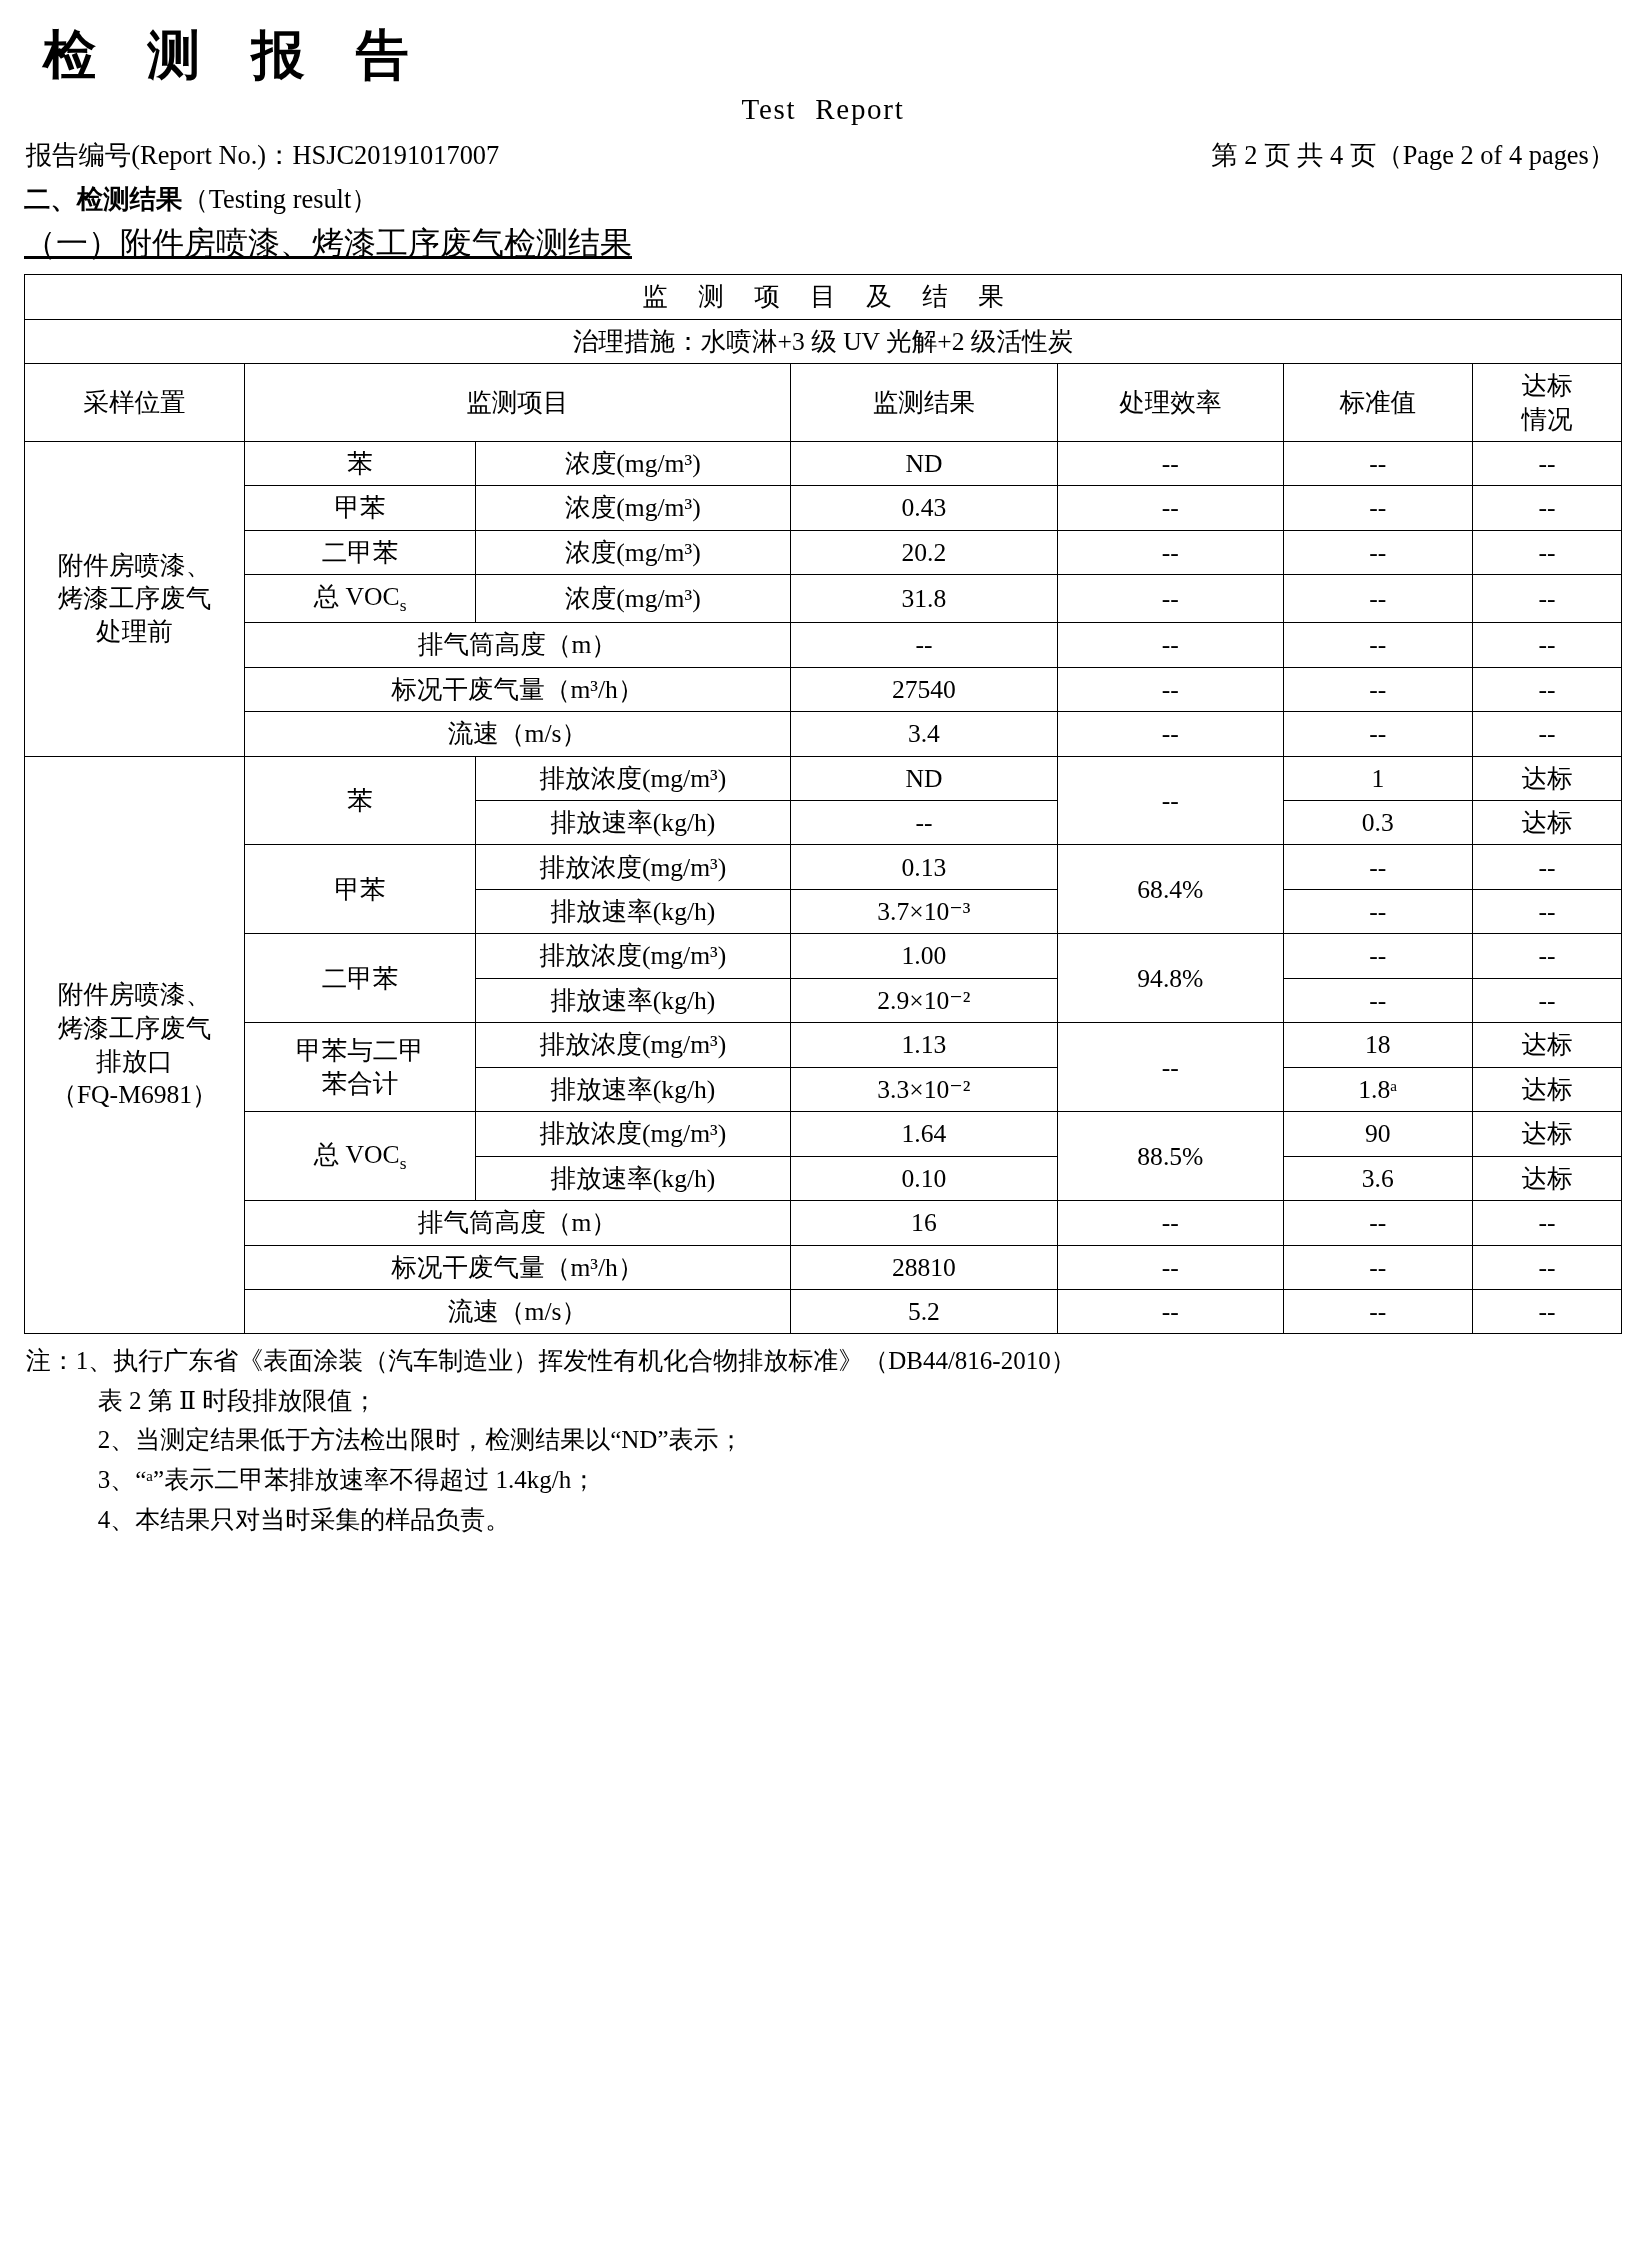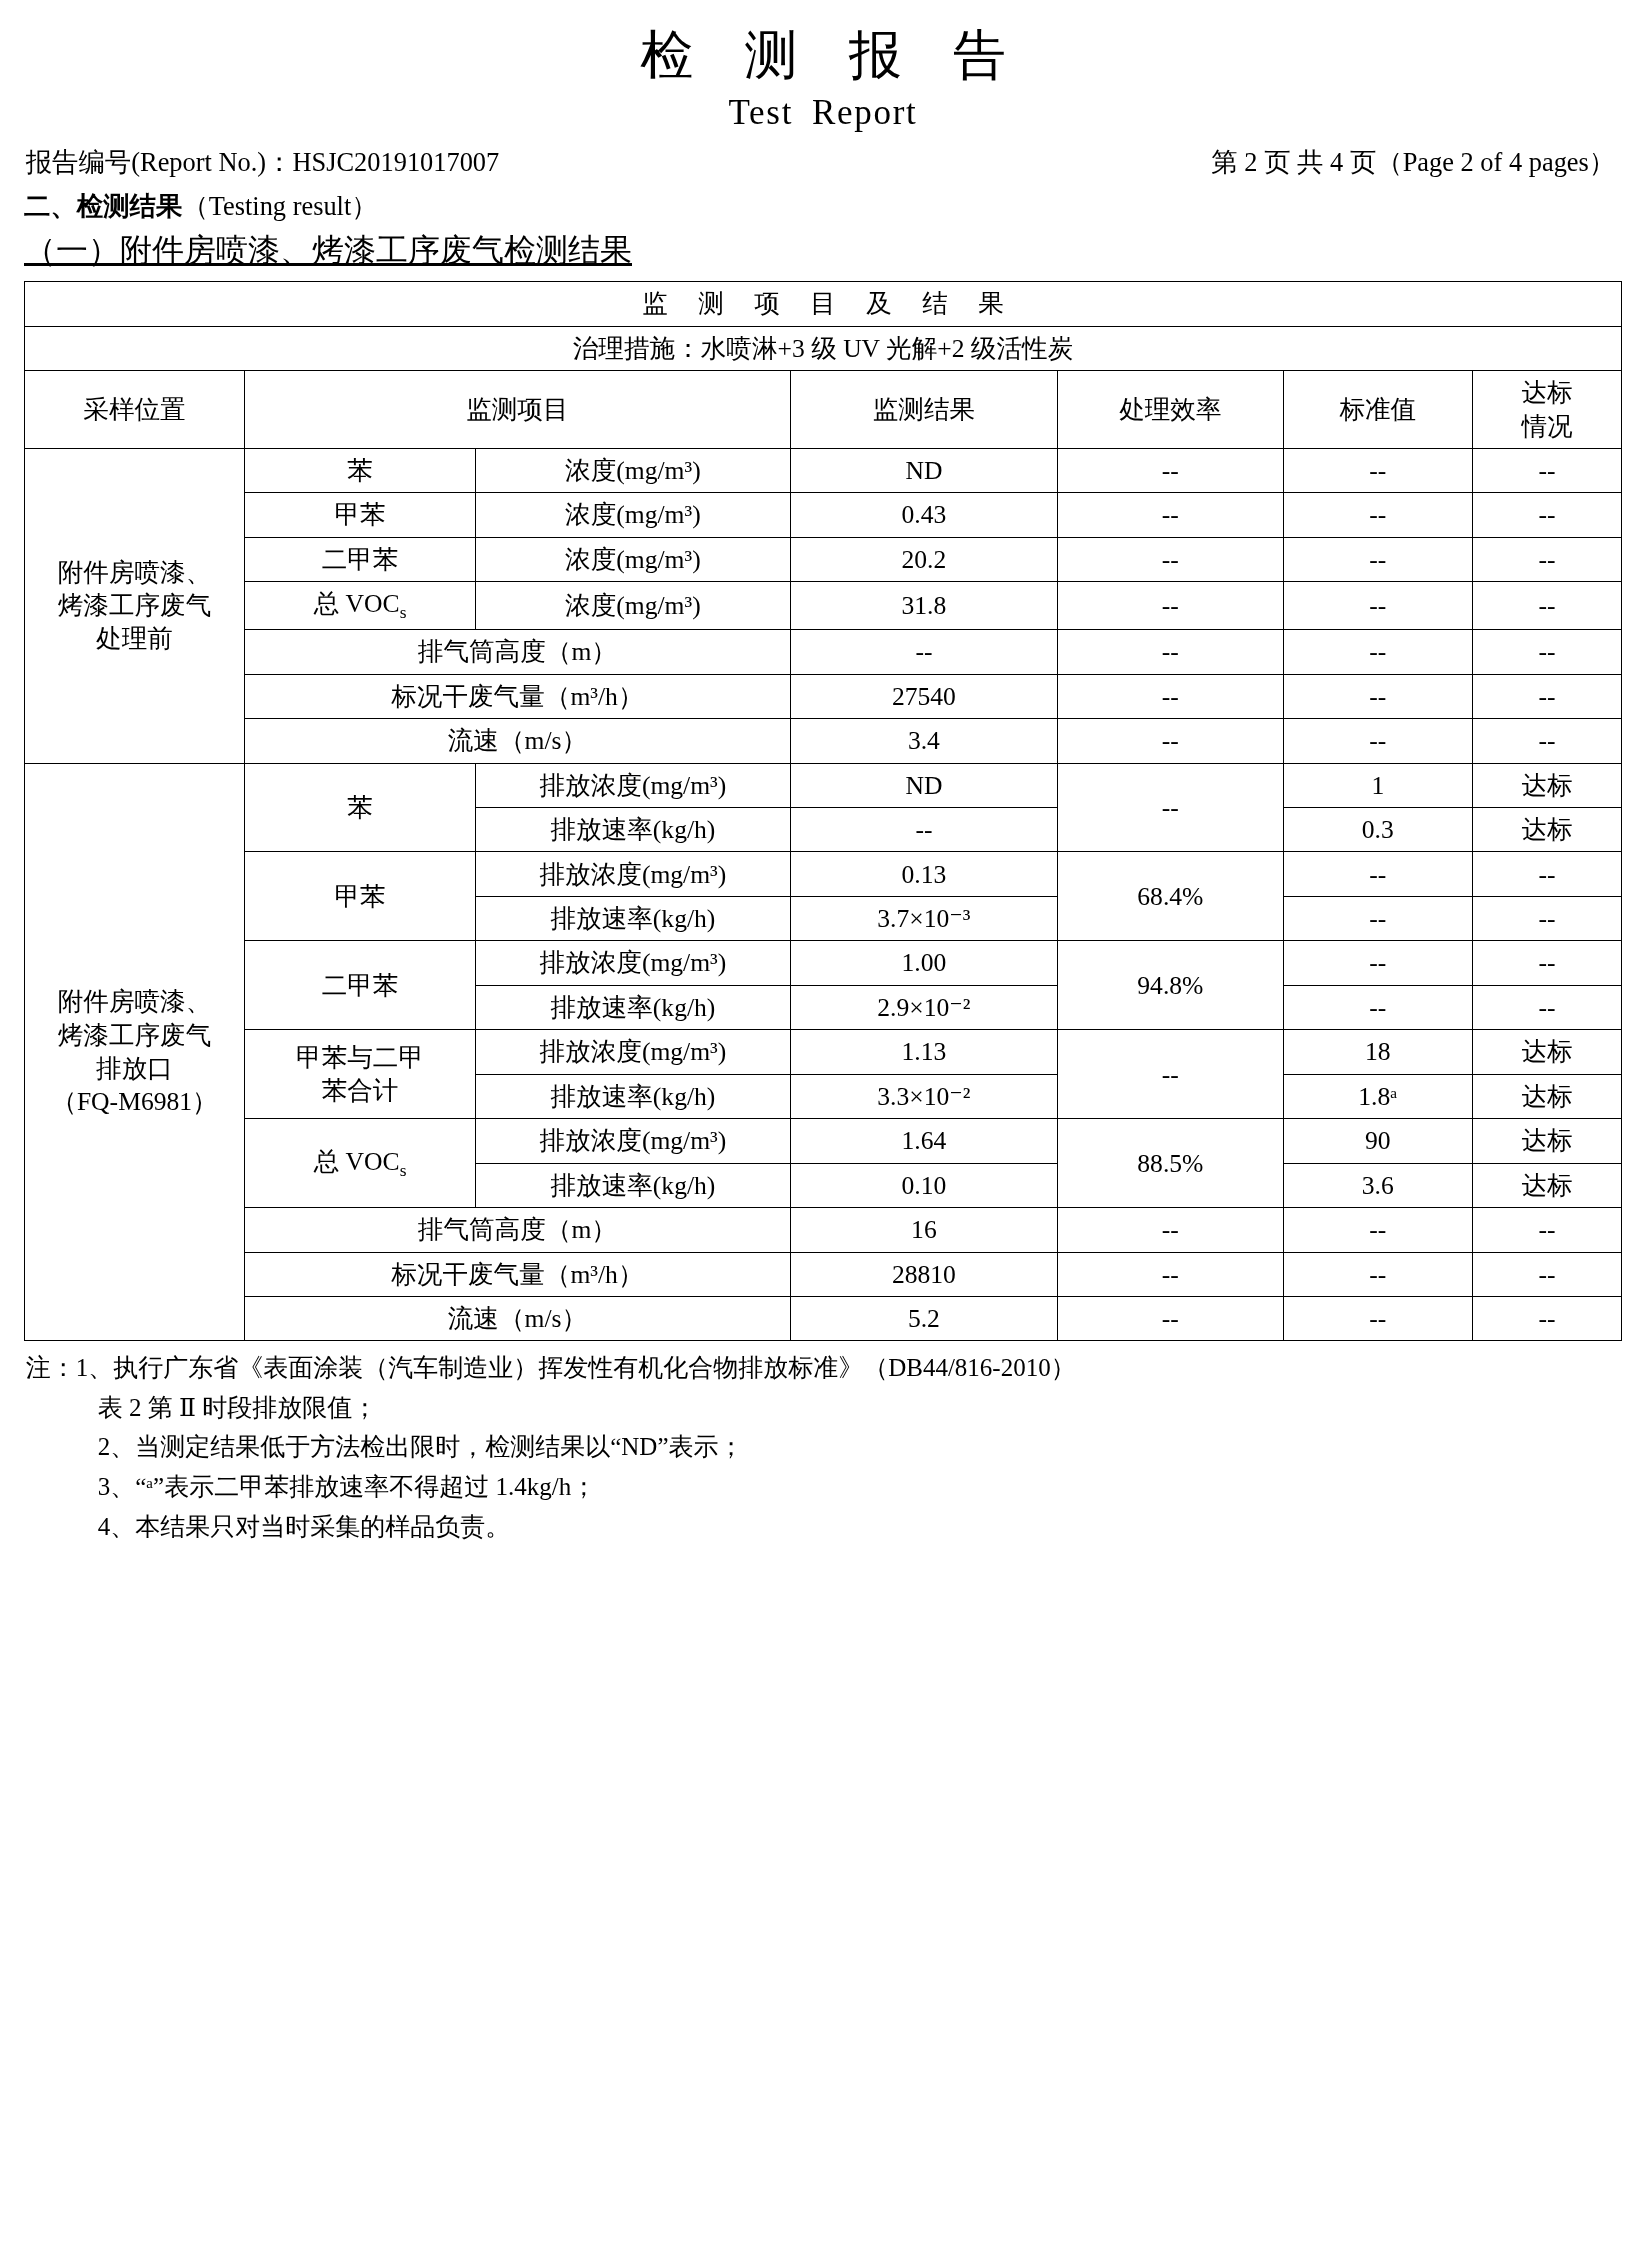--- a/index.html
+++ b/index.html
@@ -13,31 +13,31 @@
     color: #000000;
   }
   .page {
     width: 1646px;
     min-height: 2250px;
     box-sizing: border-box;
     padding: 15.3px 24px 8.5px 24px;
     position: relative;
   }
   .title-cn {
-    text-align: center;
+    text-align: left;
     font-size: 53px;
     letter-spacing: 19px;
-    font-weight: normal;
+    font-weight: bold;
     line-height: 1.15;
     margin: 10.2px 0 1.7px 0;
     text-indent: 19px;
   }
   .title-en {
     text-align: center;
-    font-size: 35px;
+    font-size: 29px;
     letter-spacing: 1.7px;
     margin: 6.8px 0 12px 0;
   }
   .title-en .gap { display: inline-block; width: 19px; }
   .meta-row {
     display: flex;
     justify-content: space-between;
     align-items: baseline;
     font-size: 26.4px;
     margin: 5.1px 1.7px 8.5px 1.7px;

